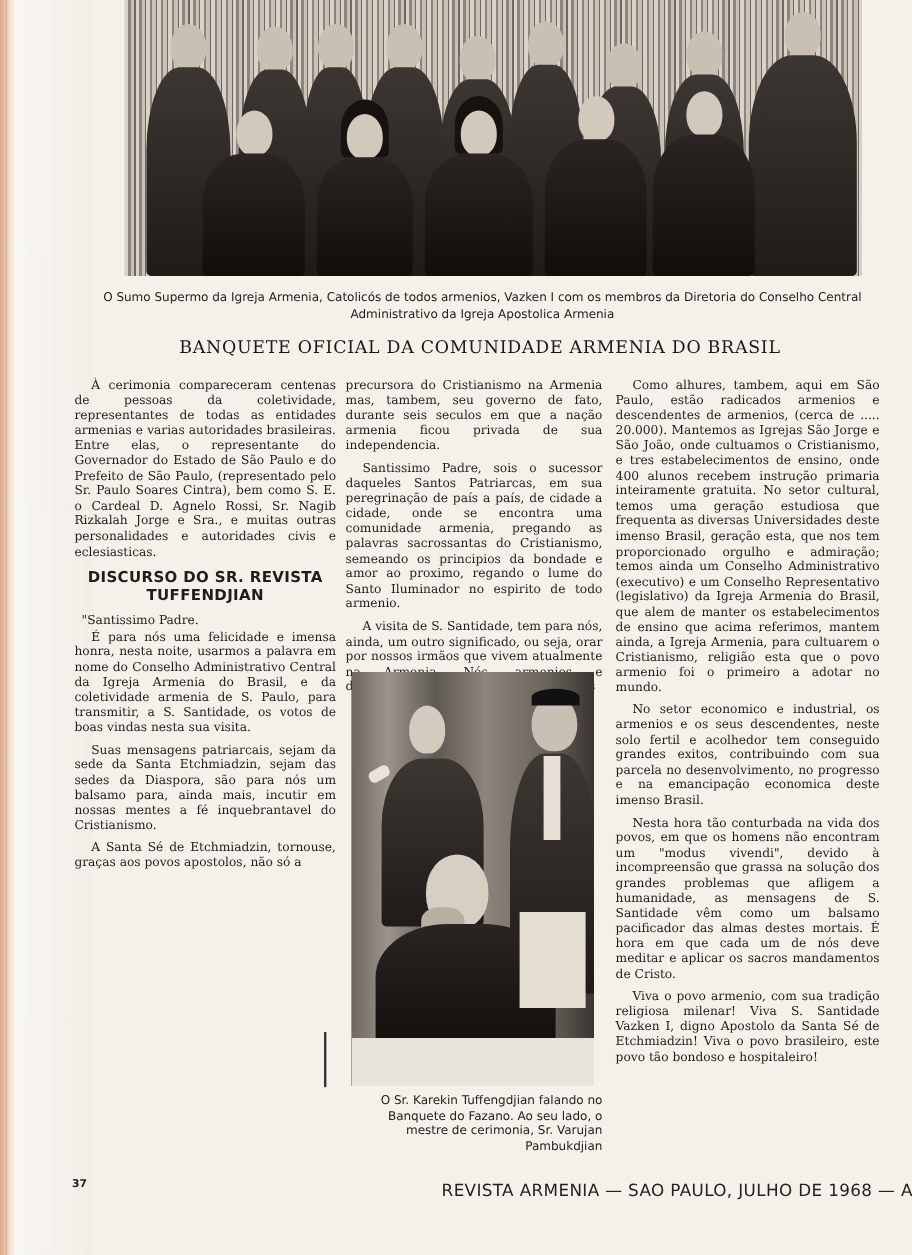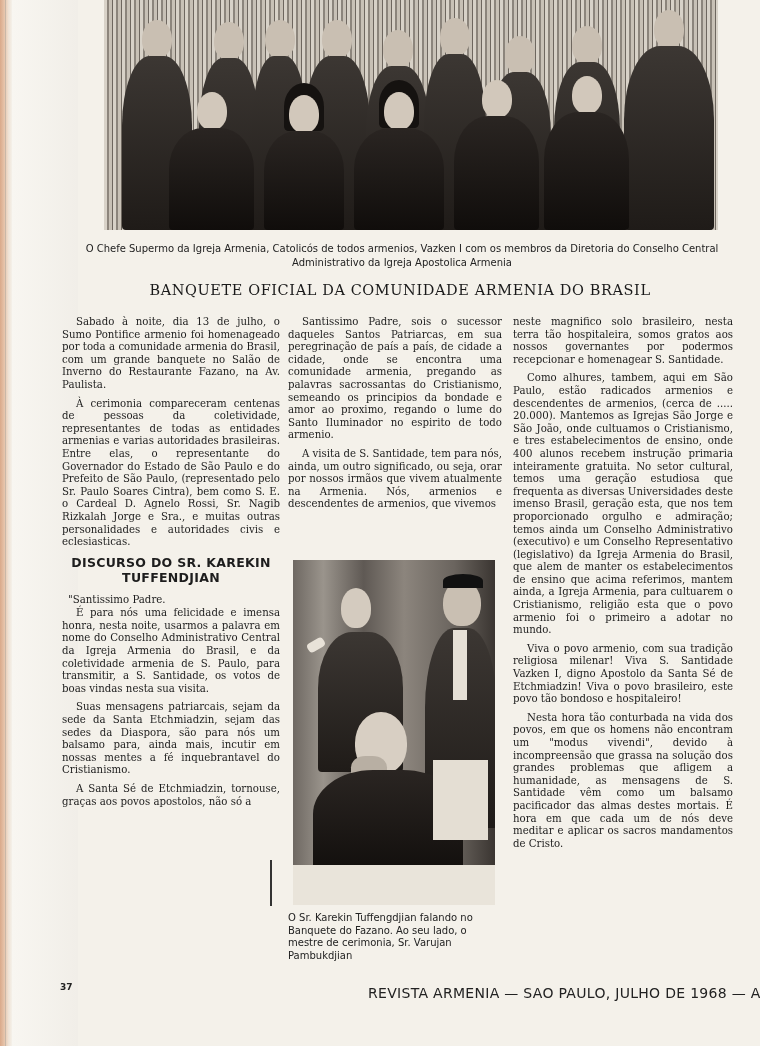--- a/index.html
+++ b/index.html
@@ -70,21 +70,21 @@
   .mid-photo {
     position:absolute; left:293px; top:560px; width:202px; height:345px;
     background:#2e2925; overflow:hidden;
   }
   .mid-photo .bg {
     position:absolute; inset:0;
     background:linear-gradient(90deg,#6e6862 0%,#9a948c 15%,#5f5954 35%,#8c857d 55%,#6a645e 80%,#3a3531 100%);
   }
   .caption-mid {
     position:absolute; left:288px; top:912px; width:214px;
-    font-family:"DejaVu Sans", sans-serif; font-size:10px; line-height:12.6px; text-align:left; color:#222;
+    font-family:"DejaVu Sans", sans-serif; font-size:10px; line-height:12.6px; text-align:right; color:#222;
   }
 
   .page-number {
     position:absolute; left:60px; top:982px; font-family:"DejaVu Sans", sans-serif;
     font-weight:bold; font-size:9px; color:#222;
   }
   .footer {
     position:absolute; left:368px; top:985px; font-family:"DejaVu Sans", sans-serif;
     font-weight:normal; font-size:14px; letter-spacing:0.3px; color:#222; white-space:nowrap;
   }
@@ -127,35 +127,35 @@
       <div class="hood" style="left: 275px; top: 80px;"></div>
       <div class="head" style="left: 280px; top: 92px; background: rgb(210, 200, 187);"></div>
       <div class="person robe" style="left: 250px; top: 128px; width: 90px; height: 102px;"></div>
       <div class="head" style="left: 377.5px; top: 80px; background: rgb(210, 200, 187);"></div>
       <div class="person robe" style="left: 350px; top: 116px; width: 85px; height: 114px;"></div>
       <div class="head" style="left: 467.5px; top: 76px; background: rgb(210, 200, 187);"></div>
       <div class="person robe" style="left: 440px; top: 112px; width: 85px; height: 118px;"></div>
     </div>
 </div>
 
-<div class="caption-top">O Chefe Supermo da Igreja Armenia, Catolicós de todos armenios, Vazken I com os membros da Diretoria do Conselho Central Administrativo da Igreja Apostolica Armenia</div>
+<div class="caption-top">O Sumo Supermo da Igreja Armenia, Catolicós de todos armenios, Vazken I com os membros da Diretoria do Conselho Central Administrativo da Igreja Apostolica Armenia</div>
 
 <div class="headline">BANQUETE OFICIAL DA COMUNIDADE ARMENIA DO BRASIL</div>
 
 <div class="col col1">
-  <p>Sabado à noite, dia 13 de julho, o Sumo Pontifice armenio foi homenageado por toda a comunidade armenia do Brasil, com um grande banquete no Salão de Inverno do Restaurante Fazano, na Av. Paulista.</p>
   <p>À cerimonia compareceram centenas de pessoas da coletividade, representantes de todas as entidades armenias e varias autoridades brasileiras. Entre elas, o representante do Governador do Estado de São Paulo e do Prefeito de São Paulo, (representado pelo Sr. Paulo Soares Cintra), bem como S. E. o Cardeal D. Agnelo Rossi, Sr. Nagib Rizkalah Jorge e Sra., e muitas outras personalidades e autoridades civis e eclesiasticas.</p>
-  <div class="subhead">DISCURSO DO SR. KAREKIN TUFFENDJIAN</div>
+  <div class="subhead">DISCURSO DO SR. REVISTA TUFFENDJIAN</div>
   <p class="noind" style="margin-bottom:1px">"Santissimo Padre.</p>
   <p>É para nós uma felicidade e imensa honra, nesta noite, usarmos a palavra em nome do Conselho Administrativo Central da Igreja Armenia do Brasil, e da coletividade armenia de S. Paulo, para transmitir, a S. Santidade, os votos de boas vindas nesta sua visita.</p>
   <p>Suas mensagens patriarcais, sejam da sede da Santa Etchmiadzin, sejam das sedes da Diaspora, são para nós um balsamo para, ainda mais, incutir em nossas mentes a fé inquebrantavel do Cristianismo.</p>
   <p>A Santa Sé de Etchmiadzin, tornouse, graças aos povos apostolos, não só a</p>
 </div>
 
 <div class="col col2">
+  <p class="noind" style="text-indent:0">precursora do Cristianismo na Armenia mas, tambem, seu governo de fato, durante seis seculos em que a nação armenia ficou privada de sua independencia.</p>
   <p>Santissimo Padre, sois o sucessor daqueles Santos Patriarcas, em sua peregrinação de país a país, de cidade a cidade, onde se encontra uma comunidade armenia, pregando as palavras sacrossantas do Cristianismo, semeando os principios da bondade e amor ao proximo, regando o lume do Santo Iluminador no espirito de todo armenio.</p>
   <p>A visita de S. Santidade, tem para nós, ainda, um outro significado, ou seja, orar por nossos irmãos que vivem atualmente na Armenia. Nós, armenios e descendentes de armenios, que vivemos</p>
 </div>
 
 <div class="mid-photo" title="Speaker at microphone, master of ceremonies standing, Catholicos seated in foreground">
   <div class="bg"></div>
 
   <div class="head" style="left:48px;top:28px;width:30px;height:40px;background:#d4cbbf"></div>
   <div class="person suit" style="left:25px;top:72px;width:85px;height:140px"></div>
   <div style="position:absolute;left:14px;top:80px;width:18px;height:10px;background:#e8e2d8;border-radius:4px;transform:rotate(-30deg)"></div>
@@ -168,22 +168,22 @@
   <div class="head" style="left:62px;top:152px;width:52px;height:62px;background:#d8cfc3"></div>
   <div style="position:absolute;left:58px;top:196px;width:36px;height:28px;background:#b8afa3;border-radius:40%"></div>
   <div class="person robe" style="left:20px;top:210px;width:150px;height:110px"></div>
   <div style="position:absolute;left:140px;top:200px;width:55px;height:80px;background:#e4ded3"></div>
   <div style="position:absolute;left:0;top:305px;width:202px;height:40px;background:#e9e4da"></div>
 </div>
 
 <div class="caption-mid">O Sr. Karekin Tuffengdjian falando no Banquete do Fazano. Ao seu lado, o mestre de cerimonia, Sr. Varujan Pambukdjian</div>
 
 <div class="col col3">
-  <p class="noind" style="text-indent:0">neste magnifico solo brasileiro, nesta terra tão hospitaleira, somos gratos aos nossos governantes por podermos recepcionar e homenagear S. Santidade.</p>
   <p>Como alhures, tambem, aqui em São Paulo, estão radicados armenios e descendentes de armenios, (cerca de ..... 20.000). Mantemos as Igrejas São Jorge e São João, onde cultuamos o Cristianismo, e tres estabelecimentos de ensino, onde 400 alunos recebem instrução primaria inteiramente gratuita. No setor cultural, temos uma geração estudiosa que frequenta as diversas Universidades deste imenso Brasil, geração esta, que nos tem proporcionado orgulho e admiração; temos ainda um Conselho Administrativo (executivo) e um Conselho Representativo (legislativo) da Igreja Armenia do Brasil, que alem de manter os estabelecimentos de ensino que acima referimos, mantem ainda, a Igreja Armenia, para cultuarem o Cristianismo, religião esta que o povo armenio foi o primeiro a adotar no mundo.</p>
+  <p>No setor economico e industrial, os armenios e os seus descendentes, neste solo fertil e acolhedor tem conseguido grandes exitos, contribuindo com sua parcela no desenvolvimento, no progresso e na emancipação economica deste imenso Brasil.</p>
+  <p>Nesta hora tão conturbada na vida dos povos, em que os homens não encontram um "modus vivendi", devido à incompreensão que grassa na solução dos grandes problemas que afligem a humanidade, as mensagens de S. Santidade vêm como um balsamo pacificador das almas destes mortais. É hora em que cada um de nós deve meditar e aplicar os sacros mandamentos de Cristo.</p>
   <p>Viva o povo armenio, com sua tradição religiosa milenar! Viva S. Santidade Vazken I, digno Apostolo da Santa Sé de Etchmiadzin! Viva o povo brasileiro, este povo tão bondoso e hospitaleiro!</p>
-  <p>Nesta hora tão conturbada na vida dos povos, em que os homens não encontram um "modus vivendi", devido à incompreensão que grassa na solução dos grandes problemas que afligem a humanidade, as mensagens de S. Santidade vêm como um balsamo pacificador das almas destes mortais. É hora em que cada um de nós deve meditar e aplicar os sacros mandamentos de Cristo.</p>
 </div>
 
 <div class="rule-mark"></div>
 
 <div class="page-number">37</div>
 <div class="footer">REVISTA ARMENIA — SAO PAULO, JULHO DE 1968 — ANO II — N.º 9</div>
 
 </body></html>

